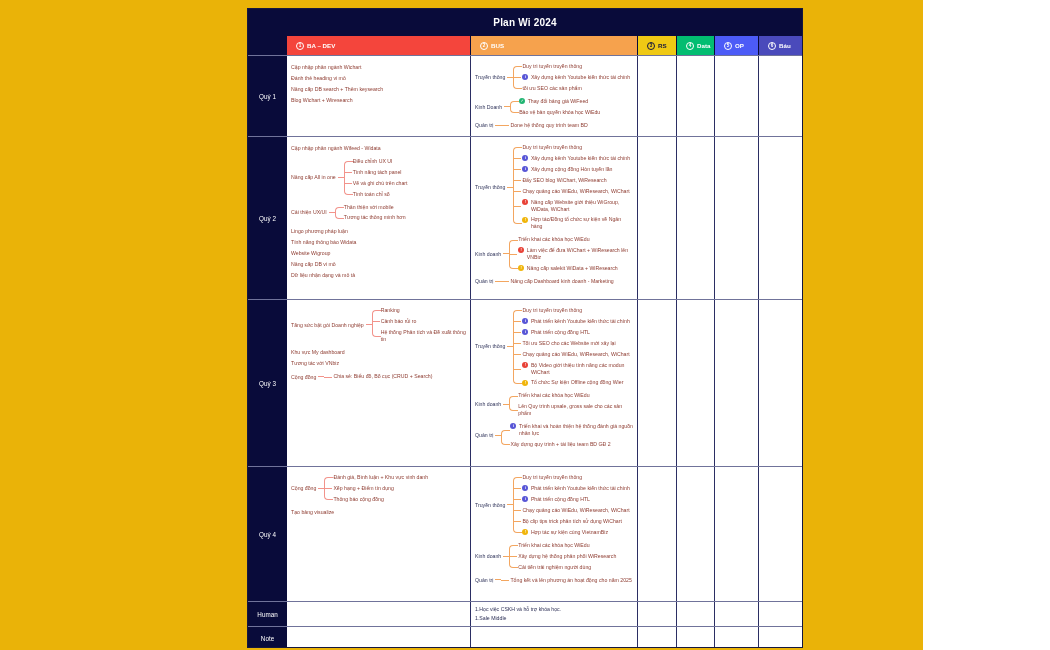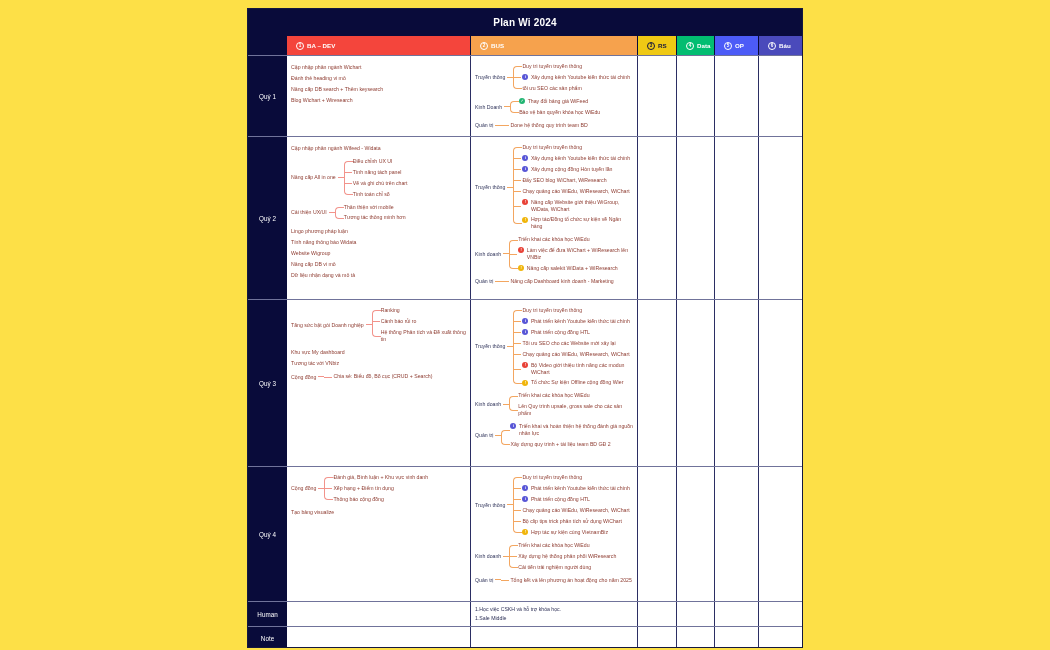--- a/index.html
+++ b/index.html
@@ -1,17 +1,17 @@
 <!DOCTYPE html>
 <html><head>
 <meta charset="utf-8">
 <style>
   * { box-sizing: border-box; margin:0; padding:0; }
   html,body { width:1050px; height:650px; background:#ffffff; font-family:"Liberation Sans","DejaVu Sans",sans-serif; }
-  .canvas { position:relative; width:1050px; height:650px; background:#fde047; overflow:hidden;text-decoration:underline; }
+  .canvas { position:relative; width:923px; height:650px; background:#eab308; overflow:hidden;text-decoration:underline; }
   .tbl { position:absolute; left:247px; top:8px; width:556px; height:640px; border:1.5px solid #15173F; overflow:hidden; background:#fff; }
   .title { height:27px; background:#090B3A; color:#fff; display:flex; align-items:center; justify-content:center; font-size:10px; font-weight:bold; letter-spacing:.2px; }
   .hrow { display:flex; height:19px; }
   .hcell { display:flex; align-items:center; gap:3px; padding-left:9px; font-size:6.2px; font-weight:bold; border-right:1px solid #090B3A; }
   .hcorner { background:#090B3A; }
   .circ { width:8px; height:8px; border:0.8px solid currentColor; border-radius:50%; display:flex; align-items:center; justify-content:center; font-size:4.6px; font-weight:bold; flex:none; }
   .row { display:flex; border-top:1.3px solid #70739A; }
   .rl { background:#090B3A; color:#fff; display:flex; align-items:center; justify-content:center; font-size:6.3px; flex:none; }
   .cell { border-right:1px solid #2B2E63; overflow:hidden; padding:3px 4px; flex:none; }
   .cell.lastc { border-right:none; flex:1; }

